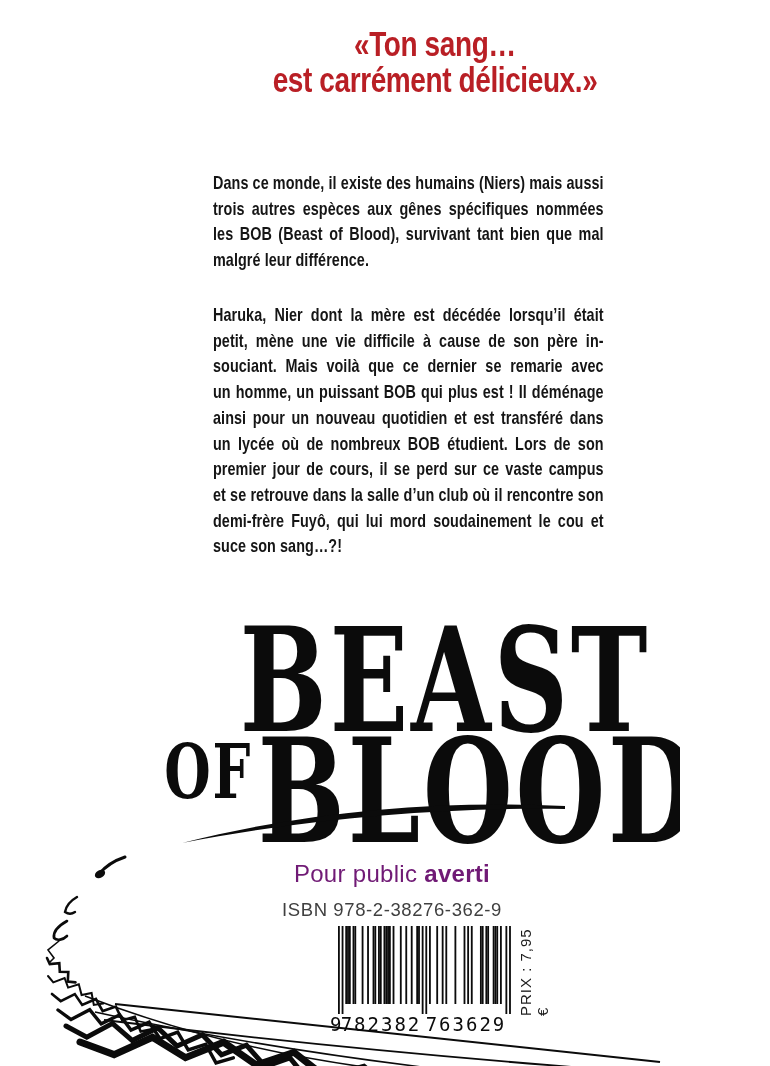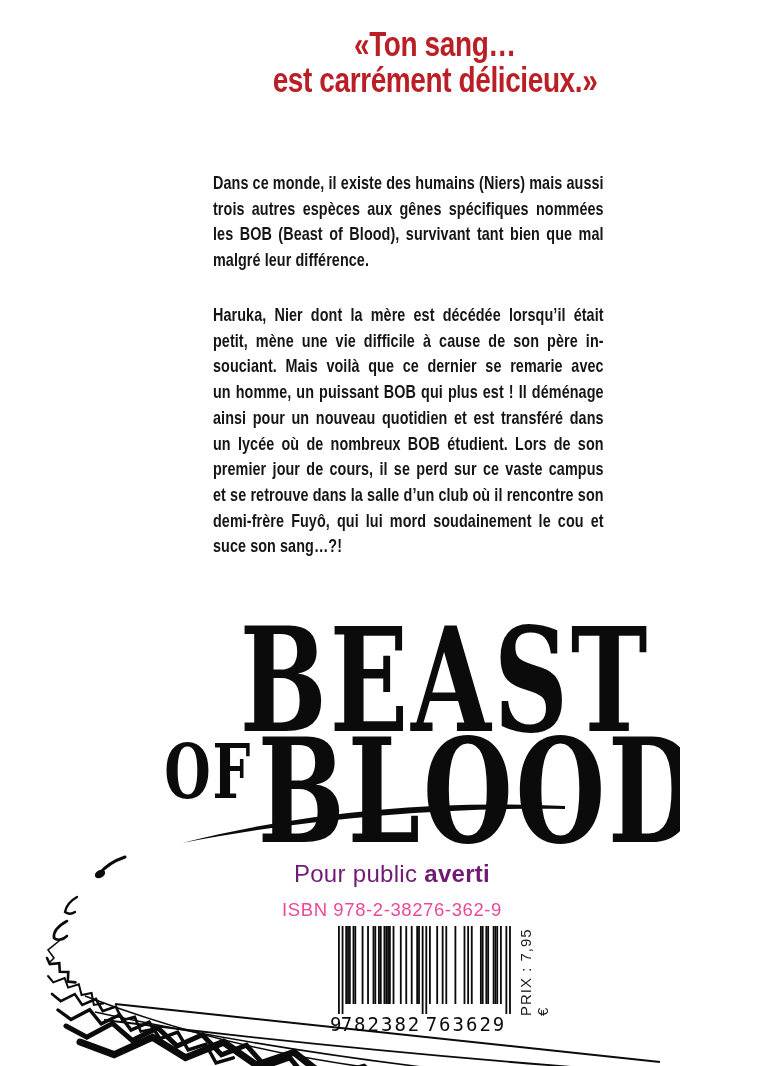--- a/index.html
+++ b/index.html
@@ -45,21 +45,21 @@
   
   #deco{position:absolute;left:0;top:0;width:770px;height:1066px;pointer-events:none;}
   
   .audience{
     position:absolute;top:860px;left:104px;right:0;
     text-align:center;font-size:24px;letter-spacing:0.3px;color:#701a75;font-weight:400;
   }
   .audience b{font-weight:700;}
   .isbn{
     position:absolute;top:899px;left:104px;right:0;
-    text-align:center;font-size:18.5px;letter-spacing:0.6px;color:#ec4899;
+    text-align:center;font-size:18.5px;letter-spacing:0.6px;color:#404040;
   }
   #barcode-wrap{position:absolute;left:330px;top:926px;width:190px;height:116px;}
   .price{
     position:absolute;left:517px;top:924px;height:92px;
     writing-mode:vertical-rl;transform:rotate(180deg);
     font-size:15px;letter-spacing:1px;color:#1c1c1c;
     display:flex;align-items:center;
   }
   .bc-digits{font-family:"DejaVu Sans Mono","Liberation Mono",monospace;}
 </style>

